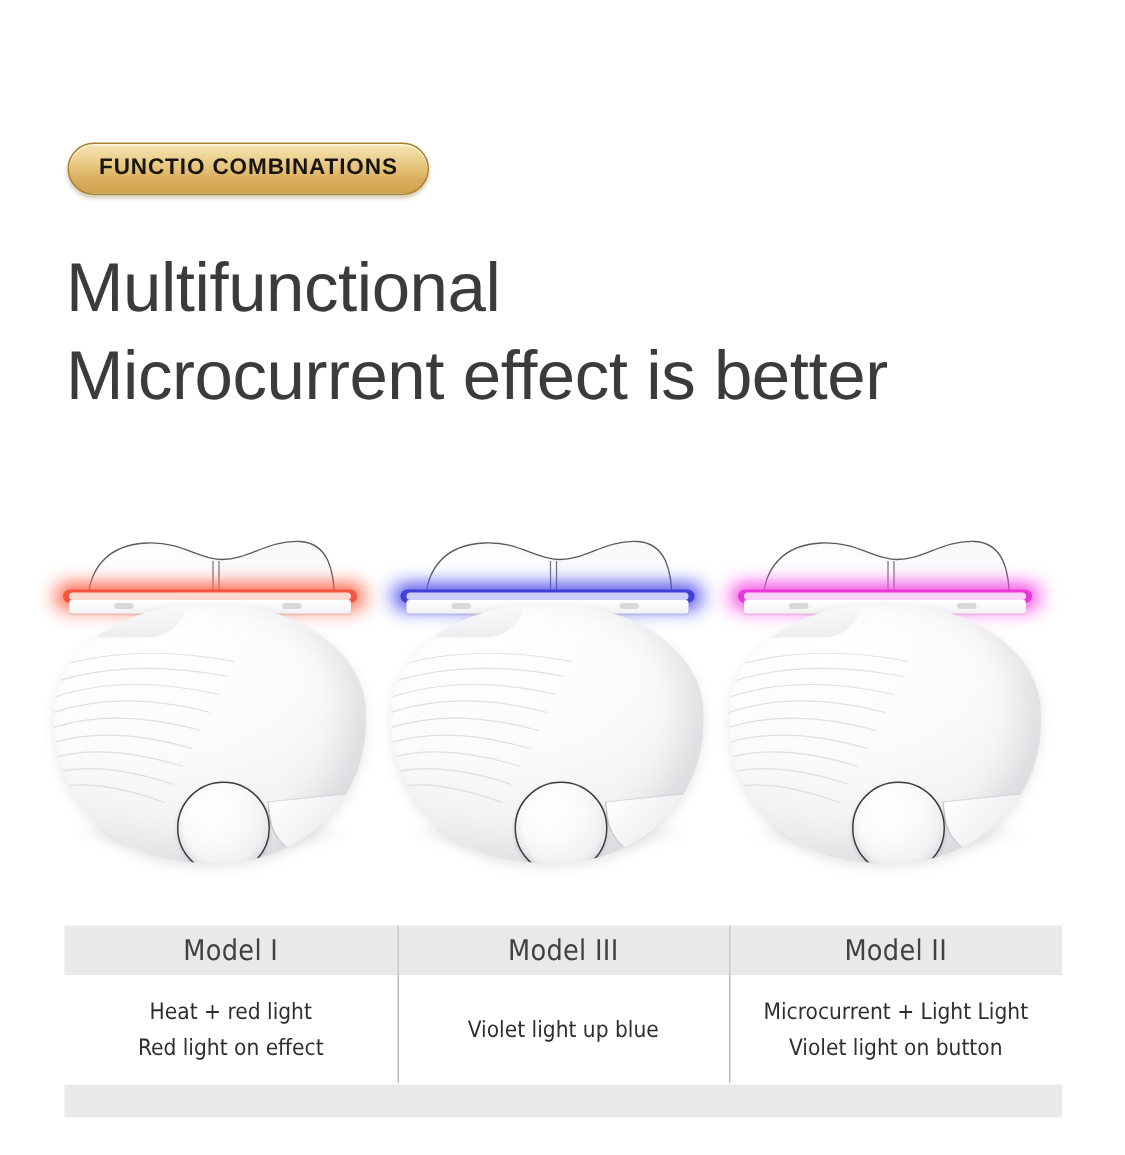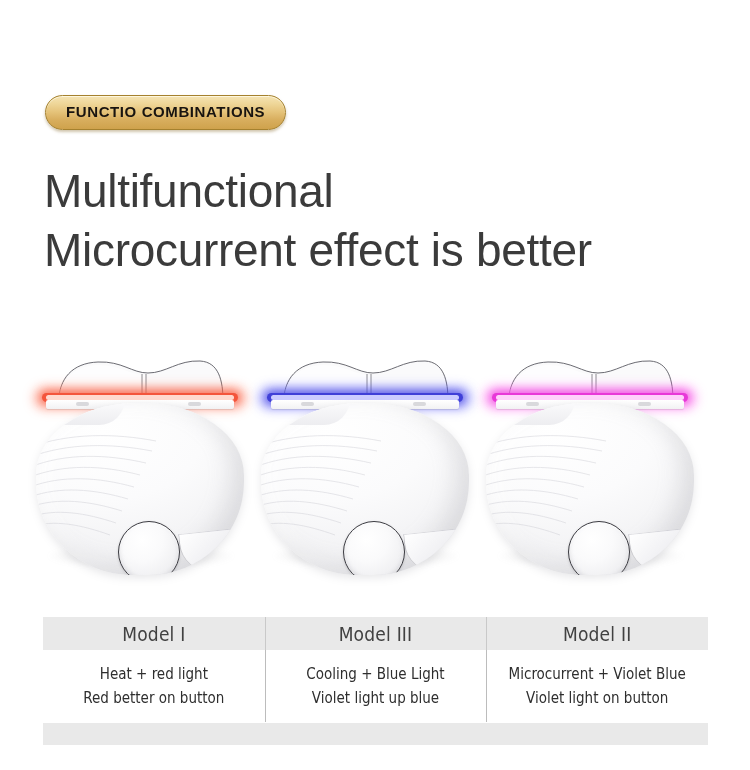--- a/index.html
+++ b/index.html
@@ -433,28 +433,27 @@
         <span class="col-title">Model III</span>
       </div>
       <div class="spec-cell">
         <span class="col-title">Model II</span>
       </div>
     </div>
 
     <div class="spec-row body-row">
       <div class="spec-cell">
         <span class="col-line">Heat + red light</span>
-        <span class="col-line">Red better on button</span>
-      </div>
-      <div class="spec-cell">
-        <span class="col-line">Cooling + Blue Light</span>
+        <span class="col-line">Red light on effect</span>
+      </div>
+      <div class="spec-cell">
         <span class="col-line">Violet light up blue</span>
       </div>
       <div class="spec-cell">
-        <span class="col-line">Microcurrent + Violet Blue</span>
+        <span class="col-line">Microcurrent + Light Light</span>
         <span class="col-line">Violet light on button</span>
       </div>
     </div>
 
     <div class="spec-row footer-row"></div>
 
   </div>
 
 </div>
 

